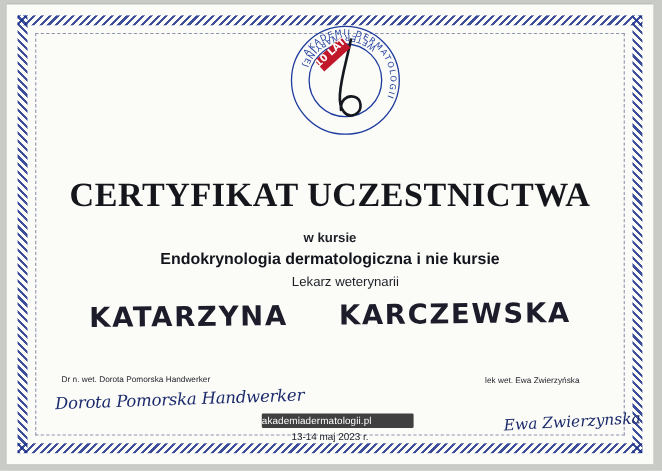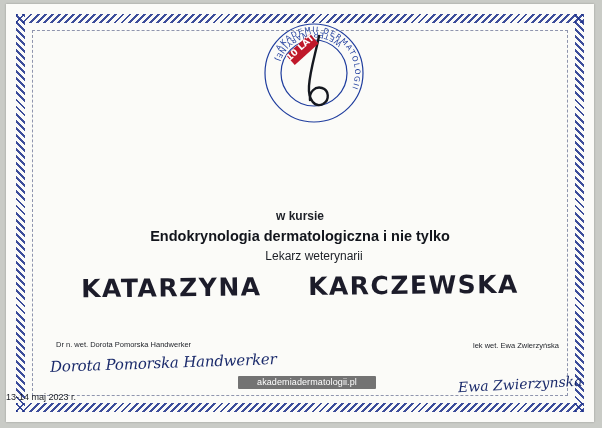--- a/index.html
+++ b/index.html
@@ -124,21 +124,21 @@
 
   .signer-left {
     position: absolute;
     left: 50px;
     top: 336px;
     font-size: 7.5px;
     color: #23262c;
   }
   .signer-right {
     position: absolute;
-    left: 467px;
+    left: 435px;
     top: 337px;
     font-size: 7.5px;
     color: #23262c;
   }
 
   
   .sig {
     position: absolute;
     font-family: "DejaVu Serif", serif;
     font-style: italic;
@@ -158,33 +158,32 @@
     font-size: 14px;
     transform: rotate(-3deg);
   }
 
   .url-pill {
     position: absolute;
     left: 232px;
     top: 372px;
     width: 138px;
     height: 13px;
-    background: #737373;
+    background: #404040;
     border-radius: 1px;
     color: #ffffff;
     font-size: 9px;
     line-height: 13px;
-    text-align: center;
     letter-spacing: 0.1px;
   }
   .date {
     position: absolute;
     left: 0; right: 0;
     top: 388px;
-    text-align: left;
+    text-align: center;
     font-size: 9px;
     color: #1b1e24;
   }
 </style>
 </head>
 <body>
 
 <div id="certificate">
 
   <div class="band band-top"></div>
@@ -212,23 +211,24 @@
       <g stroke="#15181f" fill="none" stroke-width="2.4" stroke-linecap="round">
         <path d="M 66,24 C 63,40 57,58 56,74 C 55,88 62,96 70,92 C 77,88 76,78 69,76 C 62,74 56,80 57,88"></path>
       </g>
       <g fill="#c0182a">
         <rect x="33" y="31" width="32" height="13" transform="rotate(-42 49 37)"></rect>
       </g>
       <text x="49" y="38" transform="rotate(-42 49 38)" text-anchor="middle" font-family="DejaVu Sans, sans-serif" font-size="9" font-weight="bold" fill="#ffffff">10 LAT</text>
     </svg>
   </div>
 
+  <div class="title">CERTYFIKAT UCZESTNICTWA</div>
 
   <div class="sub1">w kursie</div>
-  <div class="course">Endokrynologia dermatologiczna i nie tylko</div>
+  <div class="course">Endokrynologia dermatologiczna i nie kursie</div>
   <div class="sub2">Lekarz weterynarii</div>
 
   <div class="recipient">
     <span>KATARZYNA</span>
     <span class="gap"></span>
     <span>KARCZEWSKA</span>
   </div>
 
   <div class="signer-left">Dr n. wet. Dorota Pomorska Handwerker</div>
   <div class="sig sig-left">Dorota Pomorska Handwerker</div>

